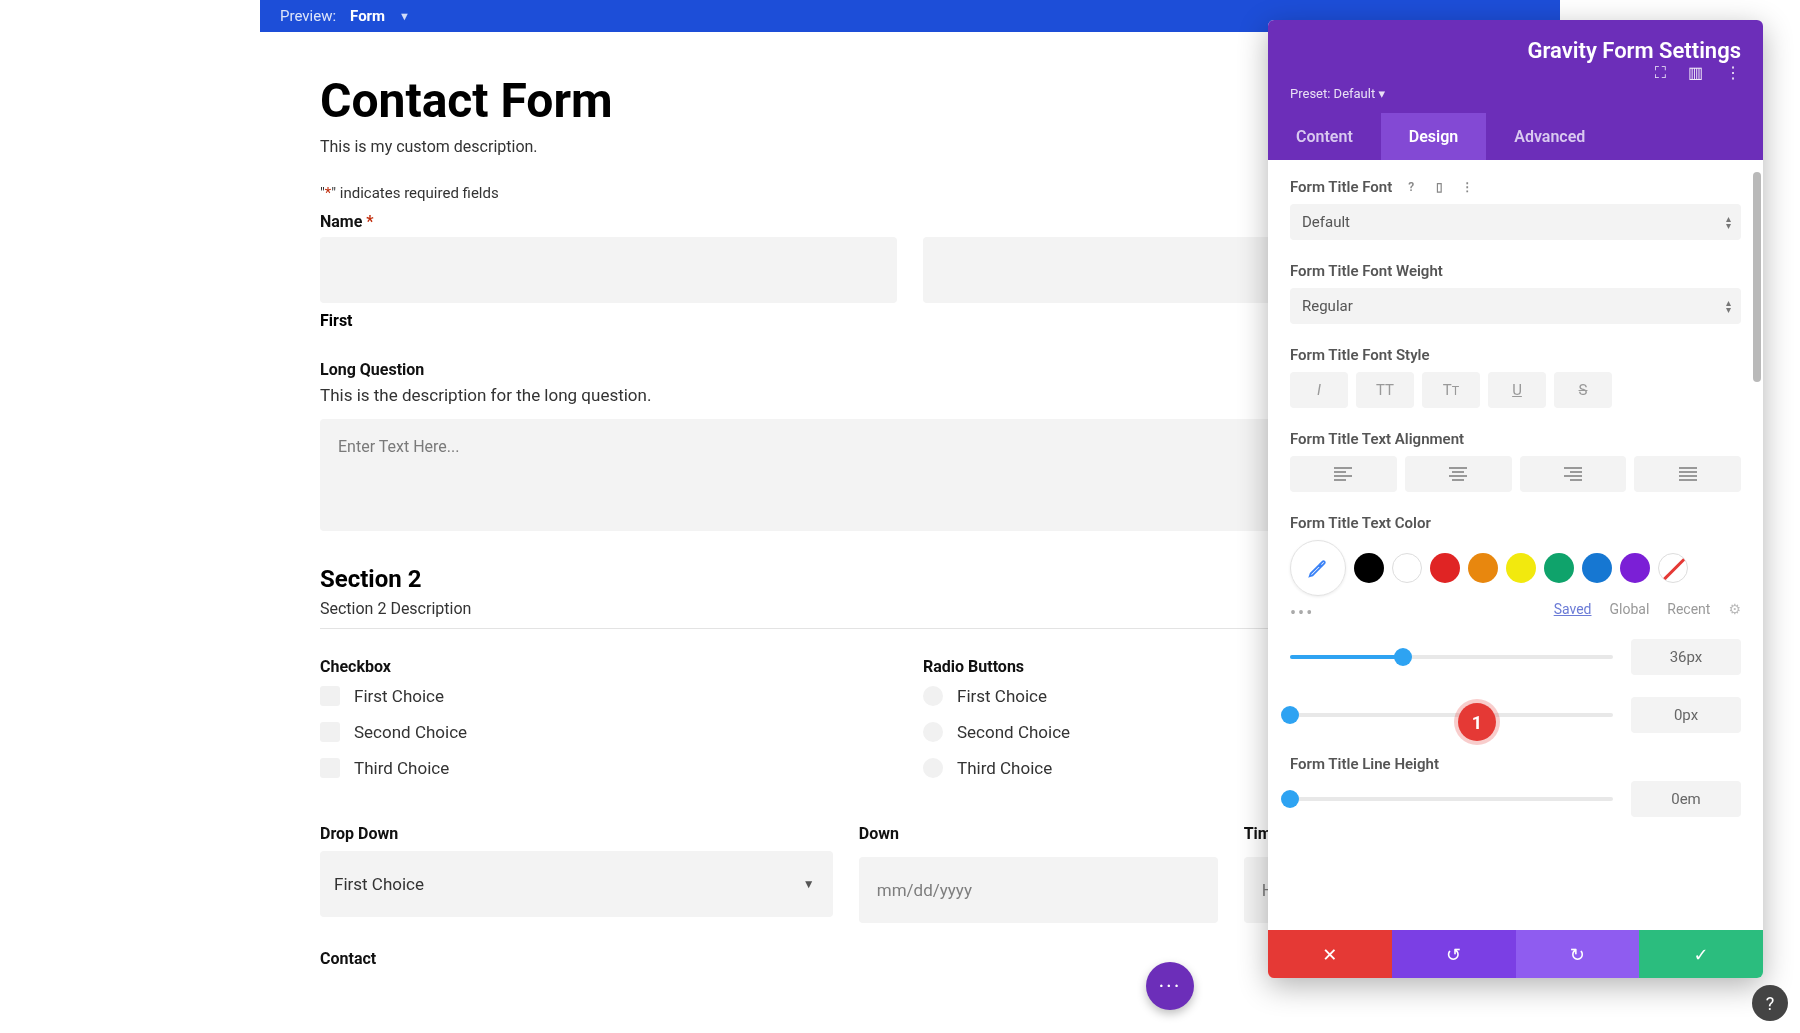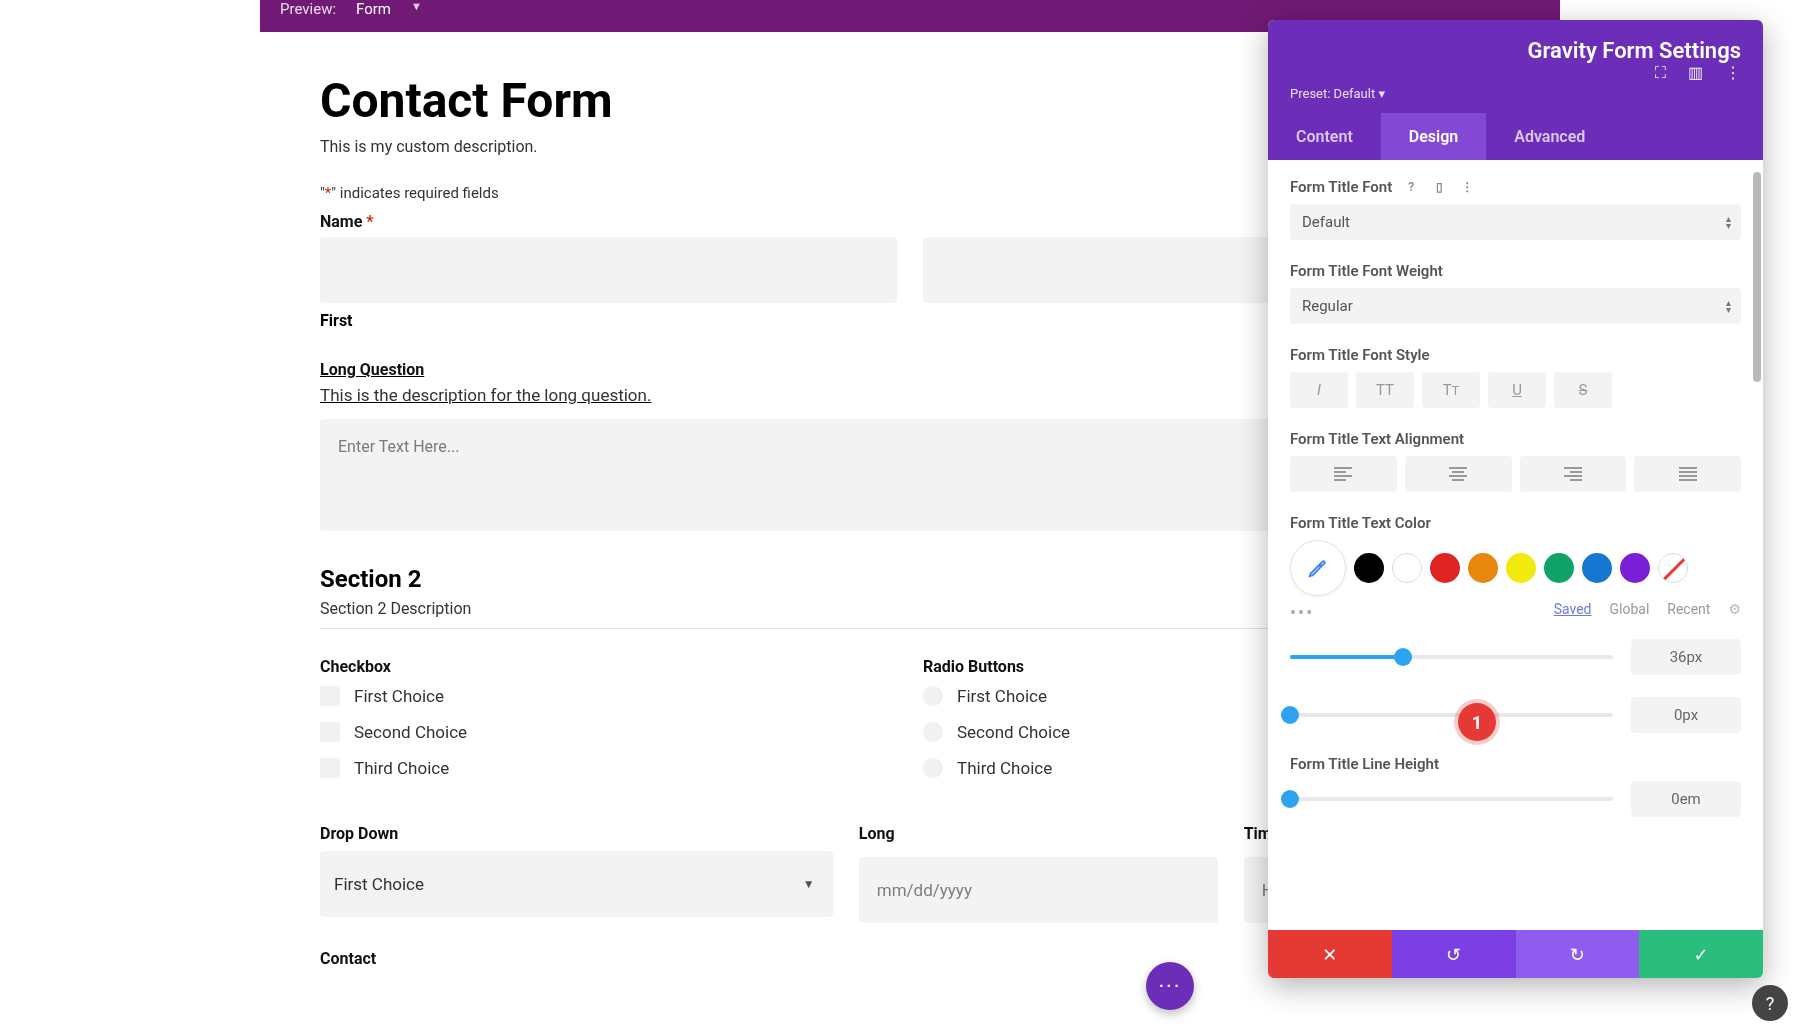--- a/index.html
+++ b/index.html
@@ -1,36 +1,36 @@
 <!DOCTYPE html>
 <html><head>
 <meta charset="utf-8">
 <style>
 * { margin:0; padding:0; box-sizing:border-box; font-family:-apple-system,BlinkMacSystemFont,"Segoe UI",Roboto,sans-serif; }
 body { background:#fff; width:1800px; height:1033px; overflow:hidden; position:relative; }
 
 .canvas { position:absolute; left:260px; top:0; width:1300px; height:1033px; }
-.preview-bar { background:#701a75; color:#fff; height:32px; padding:0 20px; display:flex; font-size:15px; gap:20px; }
+.preview-bar { background:#1d4ed8; color:#fff; height:32px; padding:0 20px; display:flex; align-items:center; font-size:15px; gap:14px; }
 .preview-bar .pv-label { opacity:.85; }
-.preview-bar .pv-value { font-weight:400; }
+.preview-bar .pv-value { font-weight:700; }
 .preview-bar .chev { font-size:11px; opacity:.8; }
 
 .form-area { padding:40px 60px; background:#fff; }
 .form-title { font-size:48px; font-weight:700; color:#000; margin-bottom:8px; }
 .form-desc { font-size:16px; color:#333; margin-bottom:28px; }
 .req-note { font-size:15px; color:#333; margin-bottom:10px; }
 .req-note .ast, .lbl .ast { color:#c02b0a; }
 .lbl { font-weight:700; font-size:16px; color:#111; margin-bottom:6px; display:block; }
 
 .name-row { display:flex; gap:26px; margin-bottom:30px; }
 .name-col { flex:1; }
 .name-col input { width:100%; height:66px; border:none; background:#f3f3f3; border-radius:4px; padding:0 14px; font-size:16px; }
 .name-col .sub { font-weight:700; font-size:16px; margin-top:8px; }
 
-.long-q { margin-bottom:30px;text-decoration:underline; }
+.long-q { margin-bottom:30px; }
 .long-q .desc { font-size:17px; color:#333; margin-bottom:14px; margin-top:6px; }
 .long-q textarea { width:100%; height:112px; border:none; background:#f3f3f3; border-radius:4px; padding:18px; font-size:16px; resize:none; }
 .long-q textarea::placeholder { color:#7a7a7a; }
 
 .section-h { font-size:24px; font-weight:700; margin-top:28px; margin-bottom:6px; }
 .section-d { font-size:16px; color:#333; margin-bottom:10px; }
 .divider { border:none; border-top:1px solid #e3e3e3; margin:0 0 28px; }
 
 .two-col { display:flex; gap:26px; margin-bottom:30px; }
 .col { flex:1; }
@@ -182,21 +182,21 @@
 
     <div class="three-col">
       <div class="col">
         <label class="lbl">Drop Down</label>
         <div class="select-wrap">
           <select><option>First Choice</option></select>
           <span class="chev-d">▼</span>
         </div>
       </div>
       <div class="col" style="flex:.7">
-        <label class="lbl">Long</label>
+        <label class="lbl">Down</label>
         <input class="date-in" placeholder="mm/dd/yyyy" style="">
       </div>
       <div class="col" style="flex:.5">
         <label class="lbl">Time</label>
         <input class="time-in" placeholder="HH" style="">
       </div>
     </div>
 
     <label class="lbl" style="margin-top:26px">Contact</label>
   </div>

